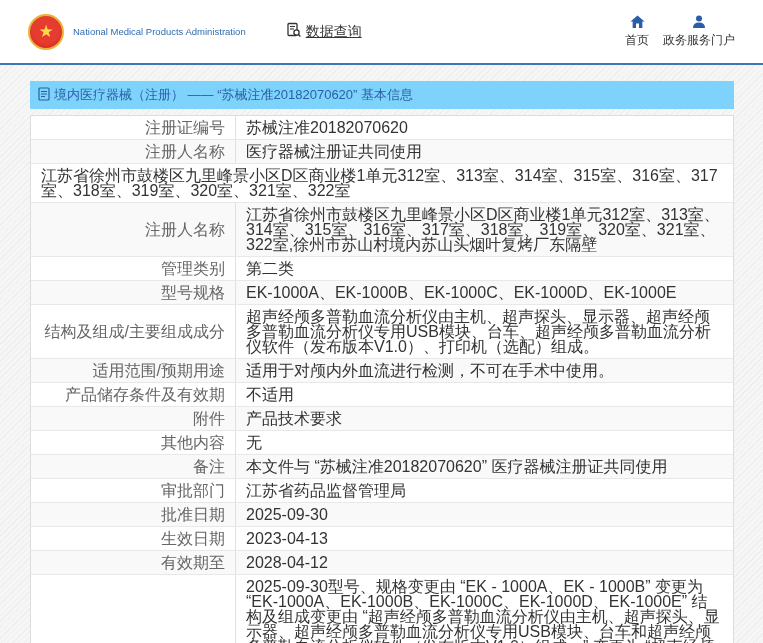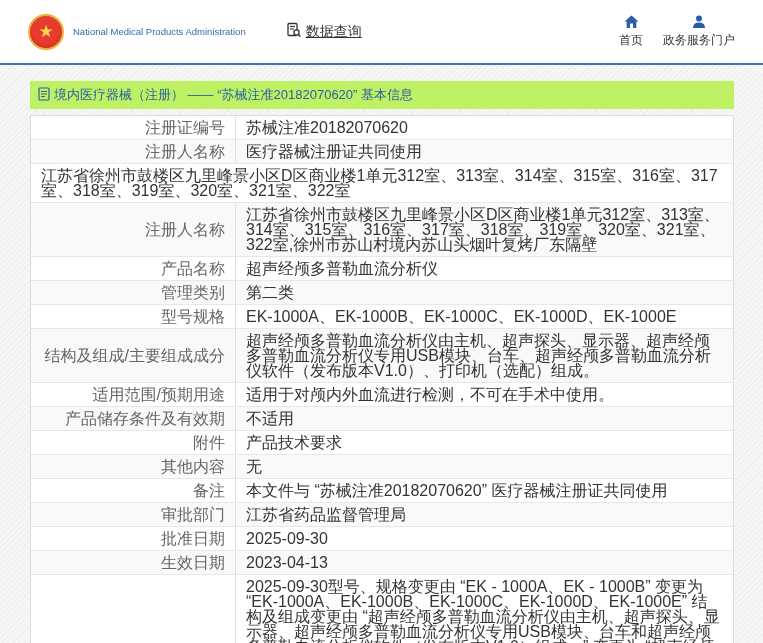--- a/index.html
+++ b/index.html
@@ -24,29 +24,29 @@
     width:36px; height:36px; border-radius:50%;
     background:radial-gradient(circle at 50% 42%, #e63c2f 55%, #c71f12 100%);
     border:2px solid #e8b33a; display:flex; align-items:center; justify-content:center;
     color:#ffd84d; font-size:17px; line-height:1; flex:0 0 auto;
   }
   .agency { margin-left:9px; }
   .agency-cn { font-size:19px; font-weight:bold; color:#2460a7; letter-spacing:1px; line-height:22px; }
   .agency-en { font-size:9.5px; color:#2f6cb3; line-height:12px;text-align:right; }
   .nav-query { display:flex; align-items:center; margin-left:40px; cursor:pointer; }
   .nav-query-label { font-size:14px; color:#333; margin-left:4px;text-decoration:underline; }
-  .header-right { margin-left:auto; display:flex; gap:20px; }
+  .header-right { margin-left:auto; display:flex; gap:14px; }
   .hr-item { display:flex; flex-direction:column; align-items:center; cursor:pointer; }
   .hr-item svg { display:block; }
   .hr-label { font-size:12px; color:#333; margin-top:3px; }
 
   
   .content { margin:18px 29px 0 30px; }
   .breadcrumb {
-    background:#bef264; padding:5px 8px; display:flex; align-items:center;
+    background:#7dd3fc; padding:5px 8px; display:flex; align-items:center;
     font-size:13px; color:#2a5fa5;
   }
   .breadcrumb svg { margin-right:4px; flex:0 0 auto; }
   .crumb-gap { height:6px; }
 
   
   .info-table { background:#fff; border:1px solid #ddd; }
   .row { display:flex; border-bottom:1px solid #e8e8e8; }
   .row:last-child { border-bottom:none; }
   .row:nth-child(even) { background:#f9f9f9; }
@@ -131,24 +131,20 @@
         <div class="cell-value">医疗器械注册证共同使用</div>
       </div>
     <div class="row">
         <div class="cell-value">江苏省徐州市鼓楼区九里峰景小区D区商业楼1单元312室、313室、314室、315室、316室、317室、318室、319室、320室、321室、322室</div>
       </div>
     <div class="row">
         <div class="cell-label">注册人名称</div>
         <div class="cell-value">江苏省徐州市鼓楼区九里峰景小区D区商业楼1单元312室、313室、314室、315室、316室、317室、318室、319室、320室、321室、322室,徐州市苏山村境内苏山头烟叶复烤厂东隔壁</div>
       </div>
     <div class="row">
-        <div class="cell-label">产品名称</div>
-        <div class="cell-value">超声经颅多普勒血流分析仪</div>
-      </div>
-    <div class="row">
         <div class="cell-label">管理类别</div>
         <div class="cell-value">第二类</div>
       </div>
     <div class="row">
         <div class="cell-label">型号规格</div>
         <div class="cell-value">EK-1000A、EK-1000B、EK-1000C、EK-1000D、EK-1000E</div>
       </div>
     <div class="row">
         <div class="cell-label">结构及组成/主要组成成分</div>
         <div class="cell-value">超声经颅多普勒血流分析仪由主机、超声探头、显示器、超声经颅多普勒血流分析仪专用USB模块、台车、超声经颅多普勒血流分析仪软件（发布版本V1.0）、打印机（选配）组成。</div>
@@ -179,18 +175,22 @@
       </div>
     <div class="row">
         <div class="cell-label">批准日期</div>
         <div class="cell-value">2025-09-30</div>
       </div>
     <div class="row">
         <div class="cell-label">生效日期</div>
         <div class="cell-value">2023-04-13</div>
       </div>
     <div class="row">
+        <div class="cell-label">有效期至</div>
+        <div class="cell-value">2028-04-12</div>
+      </div>
+    <div class="row">
         <div class="cell-label">变更情况</div>
         <div class="cell-value">2025-09-30型号、规格变更由 “EK - 1000A、EK - 1000B” 变更为 “EK-1000A、EK-1000B、EK-1000C、EK-1000D、EK-1000E” 结构及组成变更由 “超声经颅多普勒血流分析仪由主机、超声探头、显示器、超声经颅多普勒血流分析仪专用USB模块、台车和超声经颅多普勒血流分析仪软件（发布版本V1.0）组成。” 变更为 “超声经颅多普勒血流分析仪由主机、超声探头、显示器、超声经颅多普勒血流分析仪专用USB模块、台车、超声经颅多普勒血流分析仪软件（发布版本V1.0）、打印机（选配）组成。” 产品技术要求变更由 “技术要求变更情况对比表原条款及内容” 变更为 “技术要求变更情况对比表修改后条款及内容”</div>
       </div>
 
   </div>
 </div>
 
 </body></html>

